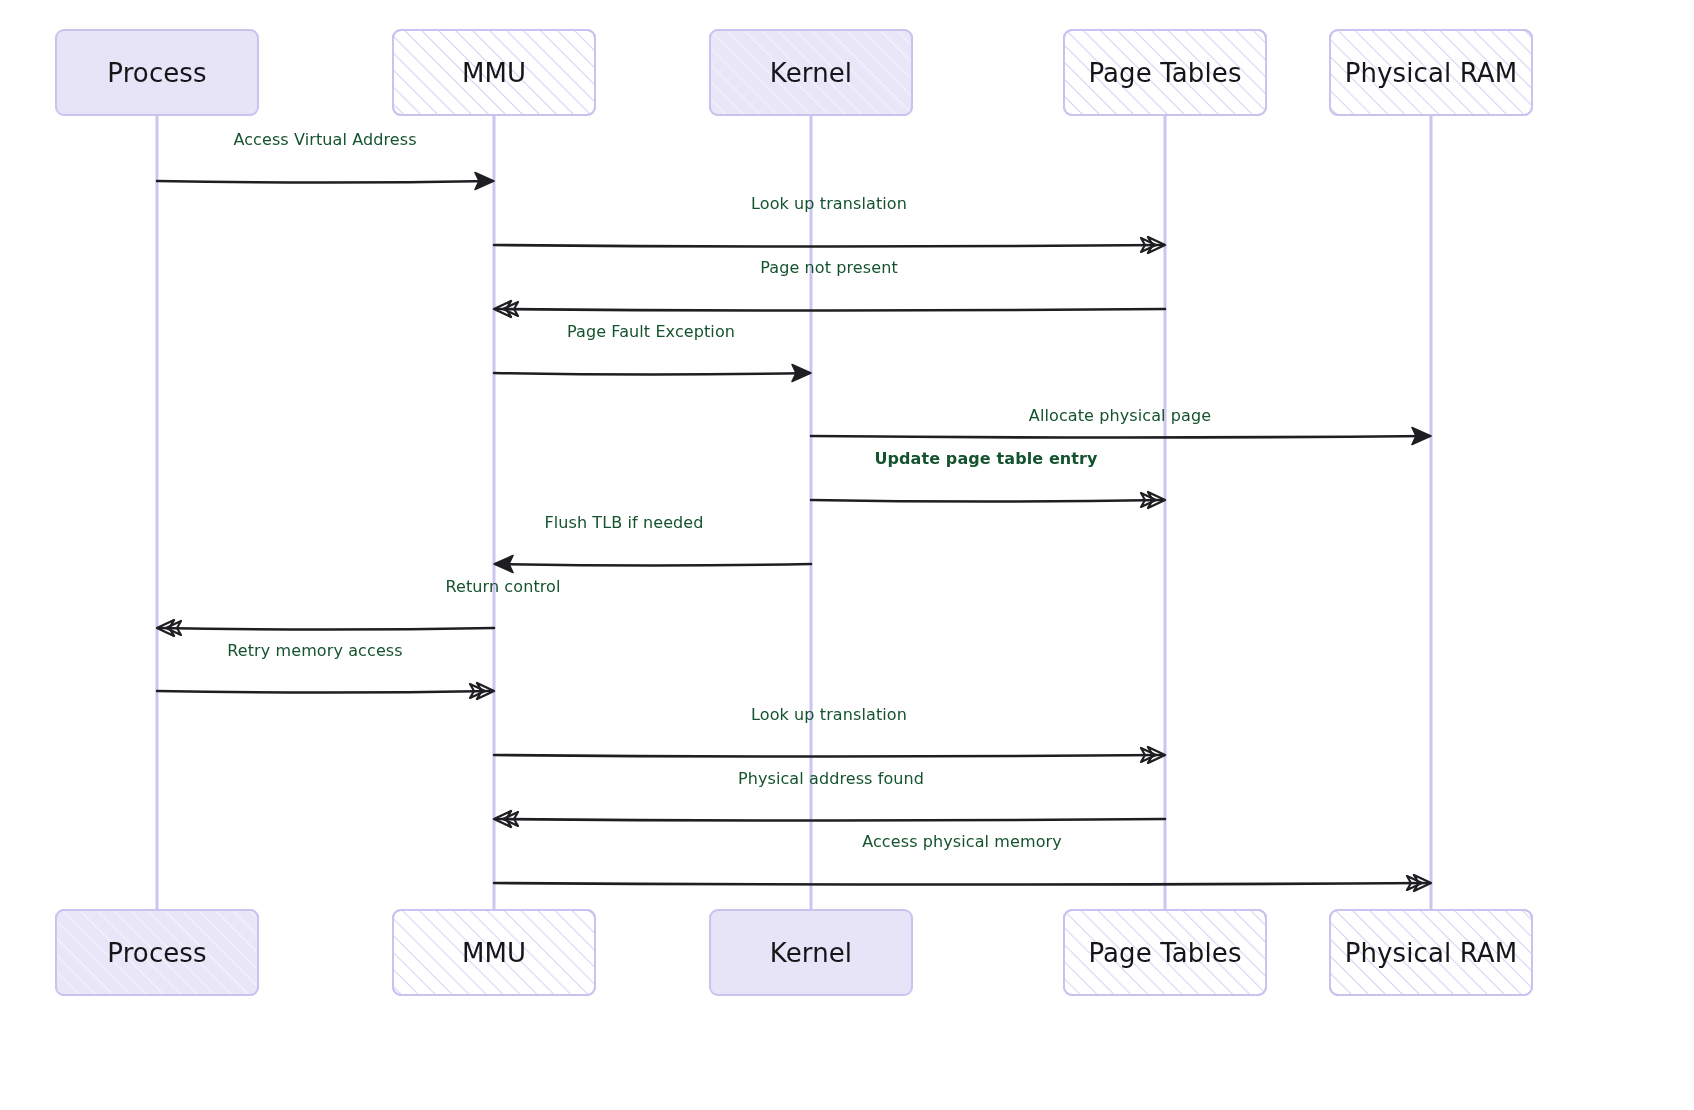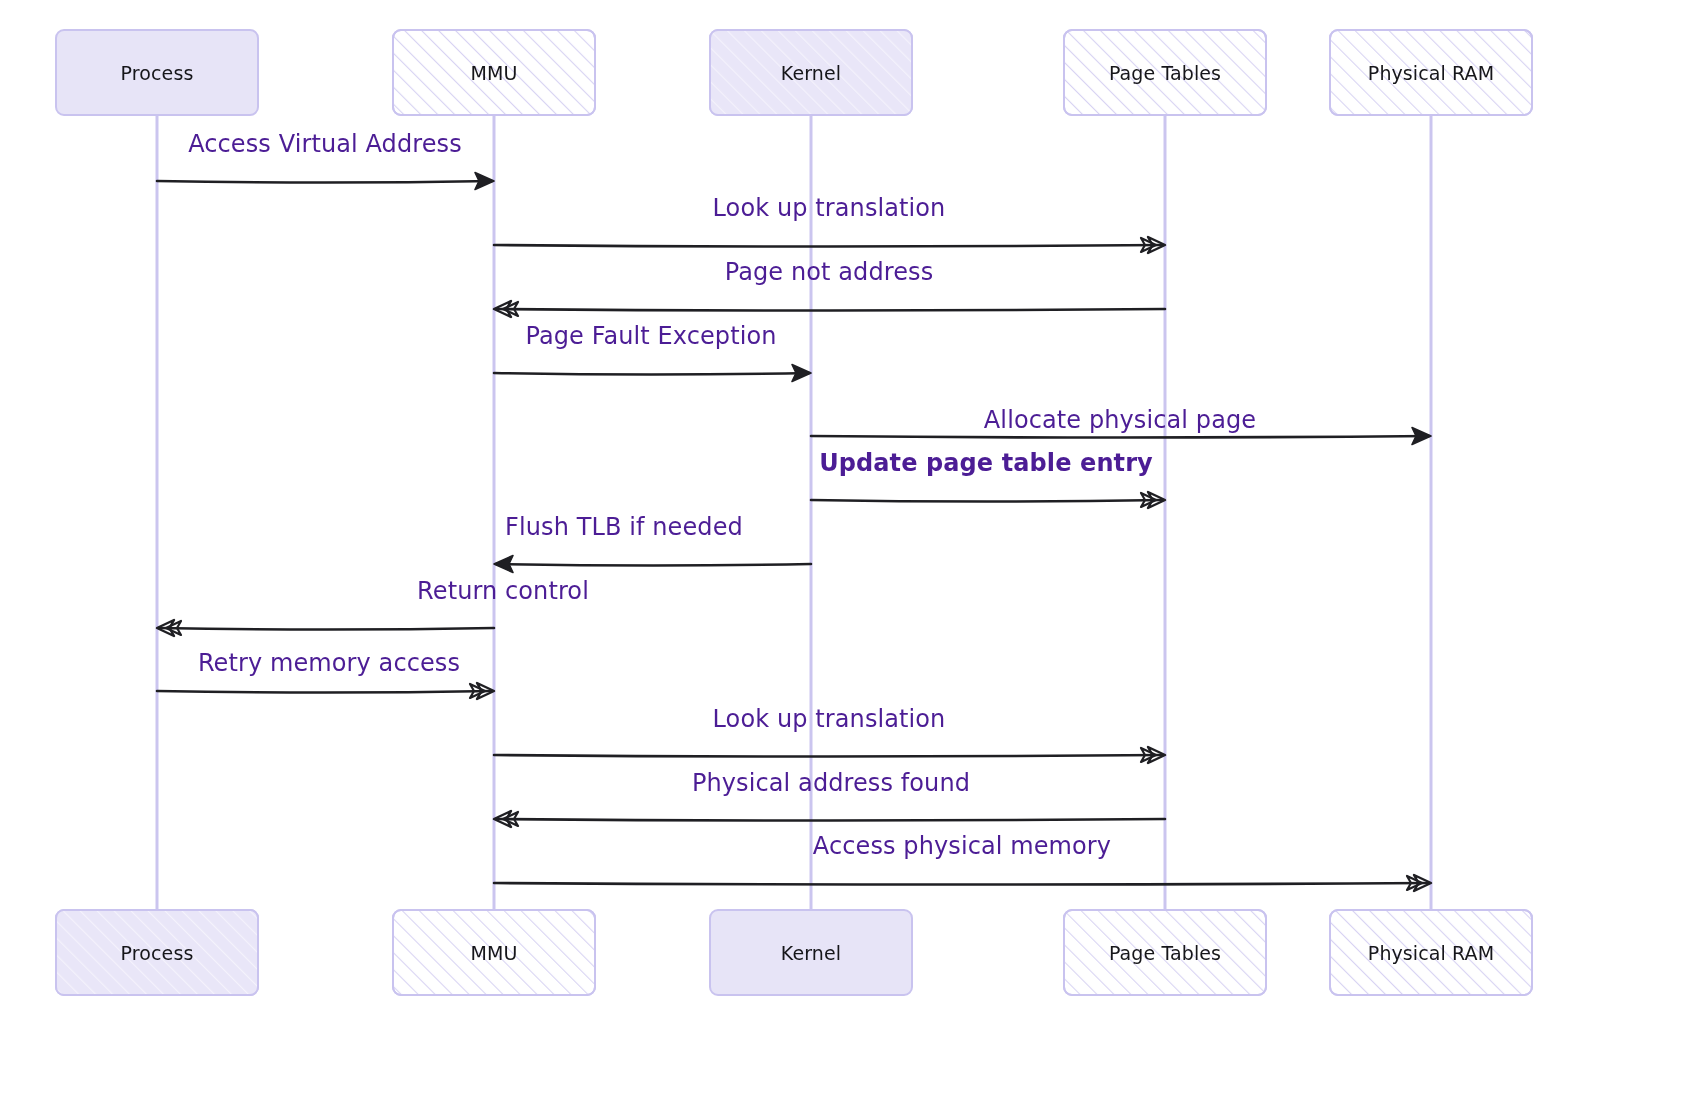--- a/index.html
+++ b/index.html
@@ -9,30 +9,30 @@
     background:#ffffff;
     font-family:"DejaVu Sans","Liberation Sans",sans-serif;
     overflow:hidden;
   }
   #stage{position:relative;width:1694px;height:1110px;}
   #svgroot{position:absolute;left:0;top:0;width:1694px;height:1110px;}
 
   .msg-label{
     position:absolute;
     font-family:"DejaVu Sans","Liberation Sans",sans-serif;
-    font-size:24px;
-    color:#4c1d95;
+    font-size:16px;
+    color:#14532d;
     white-space:nowrap;
     transform:translateX(-50%);
     letter-spacing:.1px;
   }
   .actor-label{
     position:absolute;
     font-family:"DejaVu Sans","Liberation Sans",sans-serif;
-    font-size:19px;
+    font-size:26px;
     color:#16161a;
     white-space:nowrap;
     transform:translate(-50%,-50%);
     letter-spacing:.1px;
     pointer-events:none;
   }
 </style>
 </head>
 <body>
 
@@ -167,24 +167,24 @@
       <div class="actor-label" style="left: 494px; top: 72.5px;">MMU</div>
       <div class="actor-label" style="left: 494px; top: 952.5px;">MMU</div>
       <div class="actor-label" style="left: 811px; top: 72.5px;">Kernel</div>
       <div class="actor-label" style="left: 811px; top: 952.5px;">Kernel</div>
       <div class="actor-label" style="left: 1165px; top: 72.5px;">Page Tables</div>
       <div class="actor-label" style="left: 1165px; top: 952.5px;">Page Tables</div>
       <div class="actor-label" style="left: 1431px; top: 72.5px;">Physical RAM</div>
       <div class="actor-label" style="left: 1431px; top: 952.5px;">Physical RAM</div>
       <div class="msg-label" style="left: 325px; top: 130px;">Access Virtual Address</div>
       <div class="msg-label" style="left: 829px; top: 194px;">Look up translation</div>
-      <div class="msg-label" style="left: 829px; top: 258px;">Page not address</div>
+      <div class="msg-label" style="left: 829px; top: 258px;">Page not present</div>
       <div class="msg-label" style="left: 651px; top: 322px;">Page Fault Exception</div>
       <div class="msg-label" style="left: 1120px; top: 385px; margin-top: 21px;">Allocate physical page</div>
       <div class="msg-label" style="left: 986px; top: 449px; font-weight: bold;">Update page table entry</div>
       <div class="msg-label" style="left: 624px; top: 513px;">Flush TLB if needed</div>
       <div class="msg-label" style="left: 503px; top: 577px;">Return control</div>
-      <div class="msg-label" style="left: 329px; top: 641px; margin-top: 8px;">Retry memory access</div>
+      <div class="msg-label" style="left: 315px; top: 641px;">Retry memory access</div>
       <div class="msg-label" style="left: 829px; top: 705px;">Look up translation</div>
       <div class="msg-label" style="left: 831px; top: 769px;">Physical address found</div>
       <div class="msg-label" style="left: 962px; top: 832px;">Access physical memory</div>
     </div>
 </div>
 
 </body></html>

